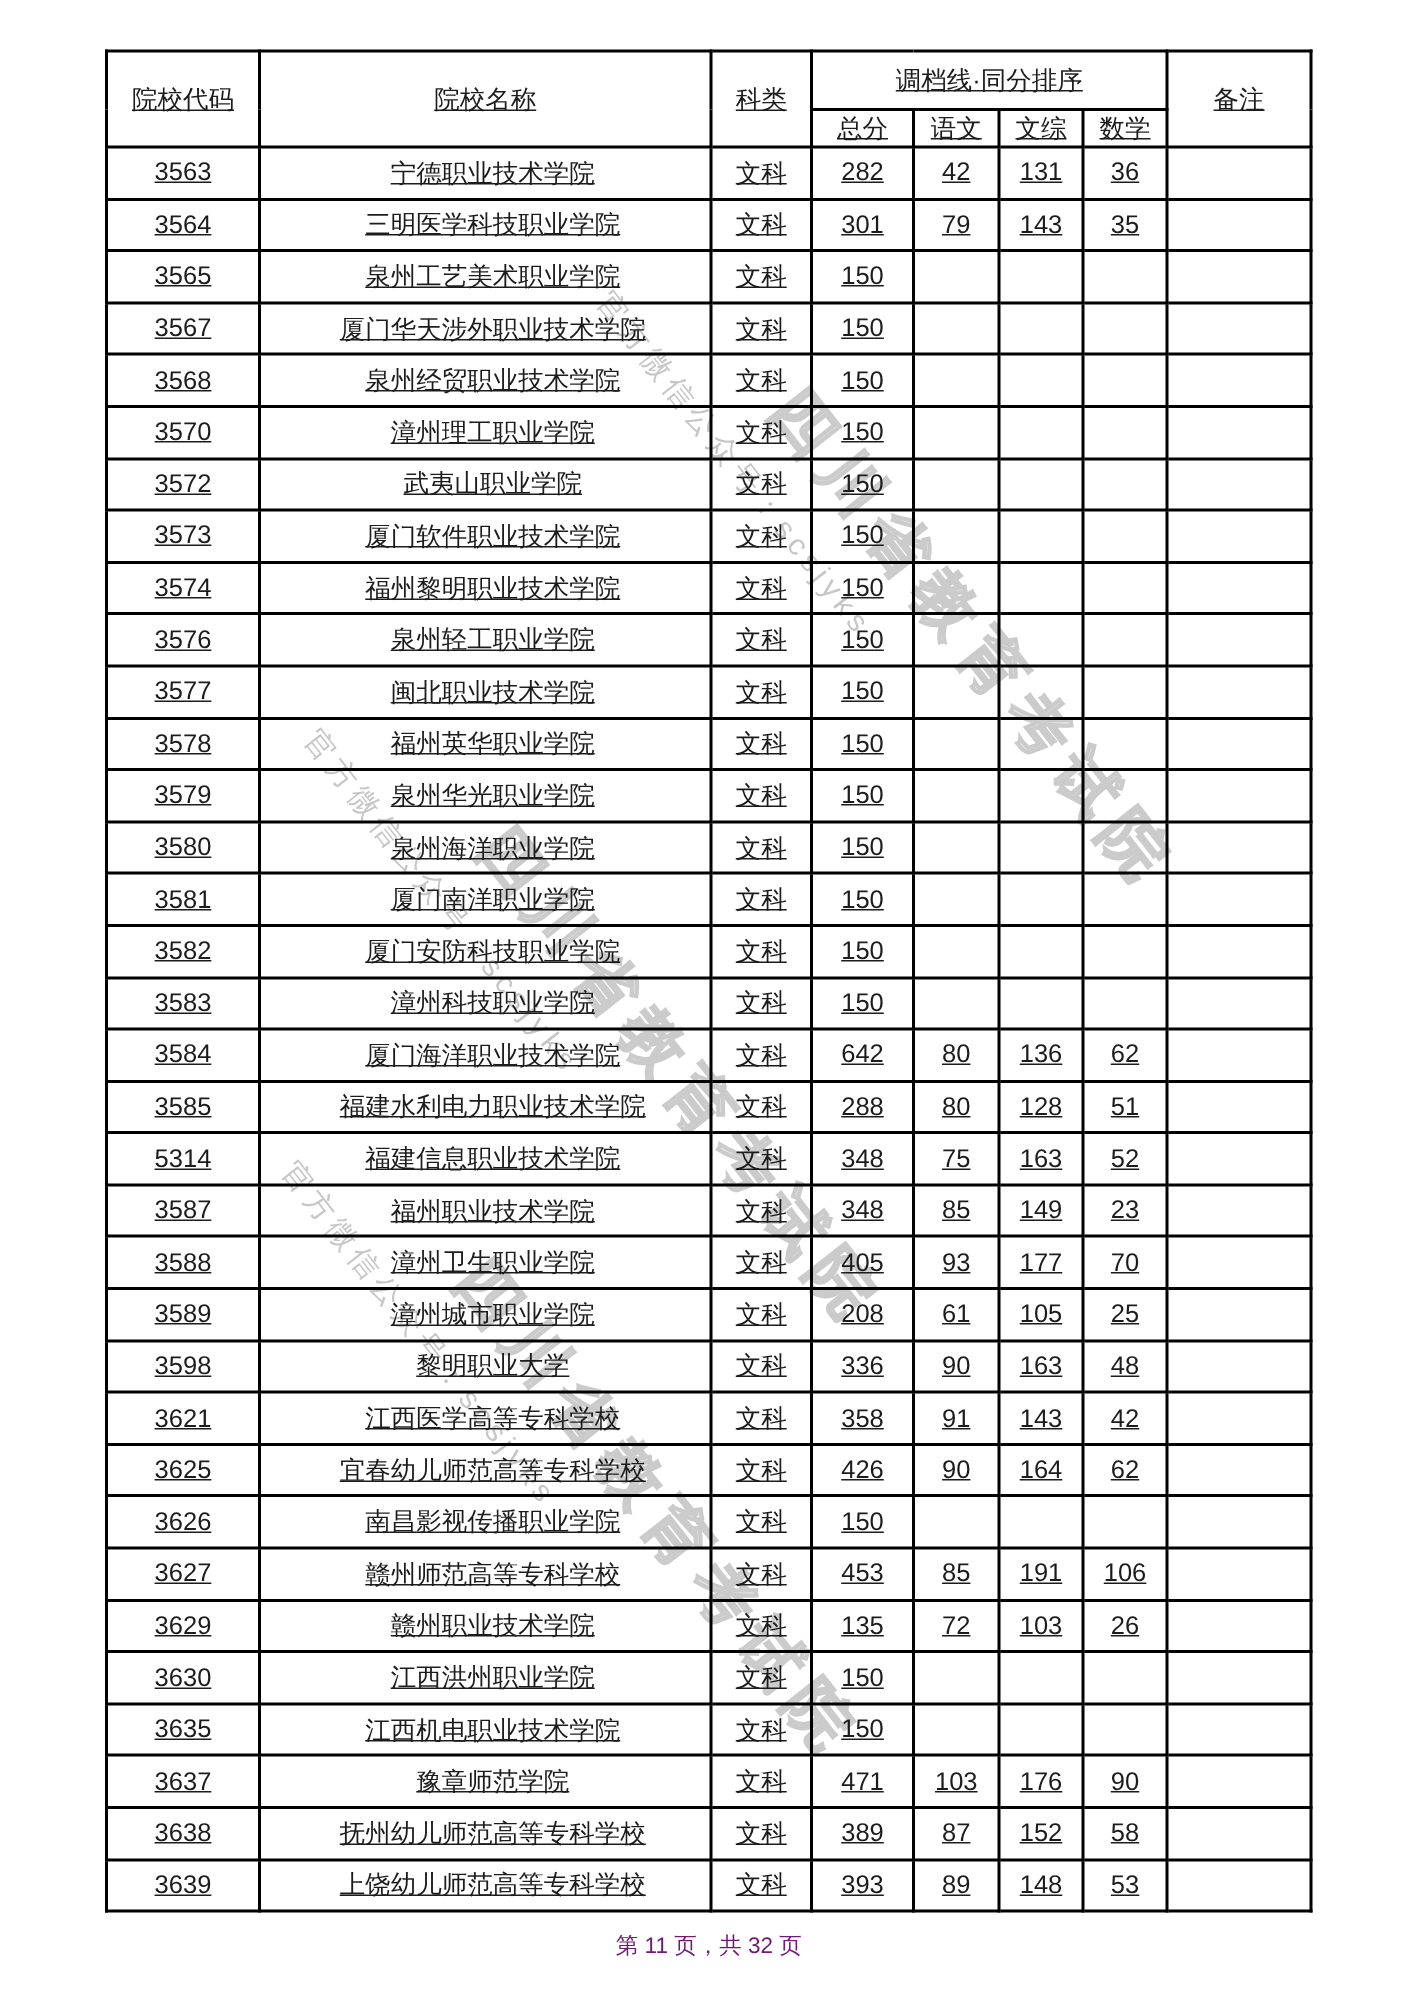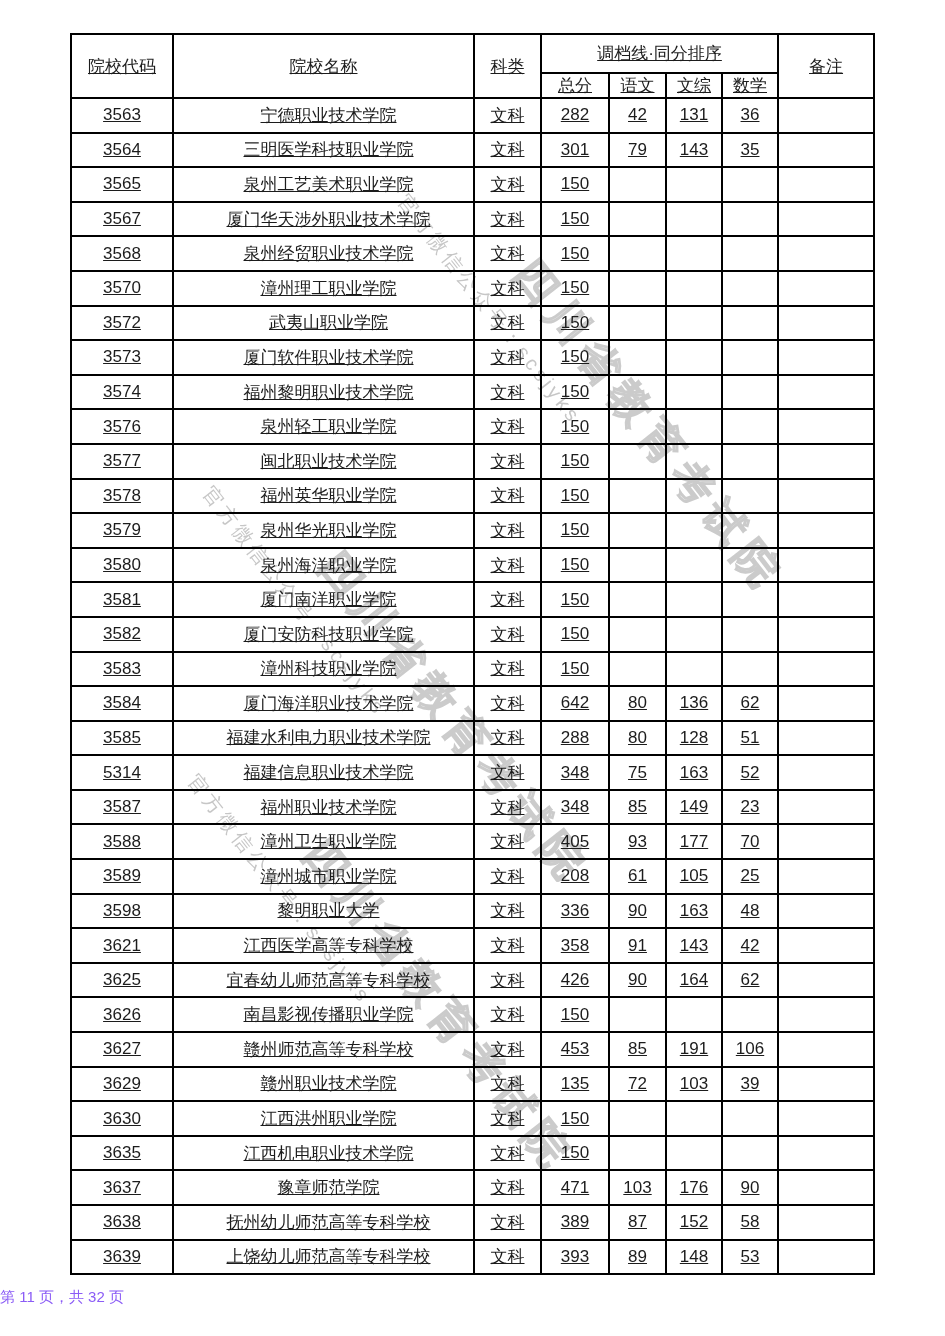--- a/index.html
+++ b/index.html
@@ -60,23 +60,24 @@
   }
   .score-table thead tr.group-row th { height:37px; }
   .score-table thead tr.sub-row th  { height:22px;margin-top:18px; }
   .score-table tbody td { height:32.6px; }
   .score-table td.c-name { text-align:center; padding-left:10px; }
 
   
   .footer {
     position:absolute;
     left:0; right:0; top:1288px;
+    text-align:center;
     font-size:15px;
     z-index:1;
-    color:#8b5cf6;
+    color:#701a75;
   }
 </style>
 </head>
 <body>
 
 <div class="page">
 
   <div class="wm-layer">
       <div class="wm" style="left: 545px; top: 248px;">
       <div class="wm-big">四川省教育考试院</div>
@@ -399,21 +400,21 @@
       <td class="c-math">106</td>
       <td class="c-remark"></td>
     </tr>
         <tr>
       <td class="c-code">3629</td>
       <td class="c-name">赣州职业技术学院</td>
       <td class="c-cat">文科</td>
       <td class="c-total">135</td>
       <td class="c-chn">72</td>
       <td class="c-comp">103</td>
-      <td class="c-math">39</td>
+      <td class="c-math">26</td>
       <td class="c-remark"></td>
     </tr>
         <tr>
       <td class="c-code">3630</td>
       <td class="c-name">江西洪州职业学院</td>
       <td class="c-cat">文科</td>
       <td class="c-total">150</td>
       <td class="c-chn"></td>
       <td class="c-comp"></td>
       <td class="c-math"></td>

